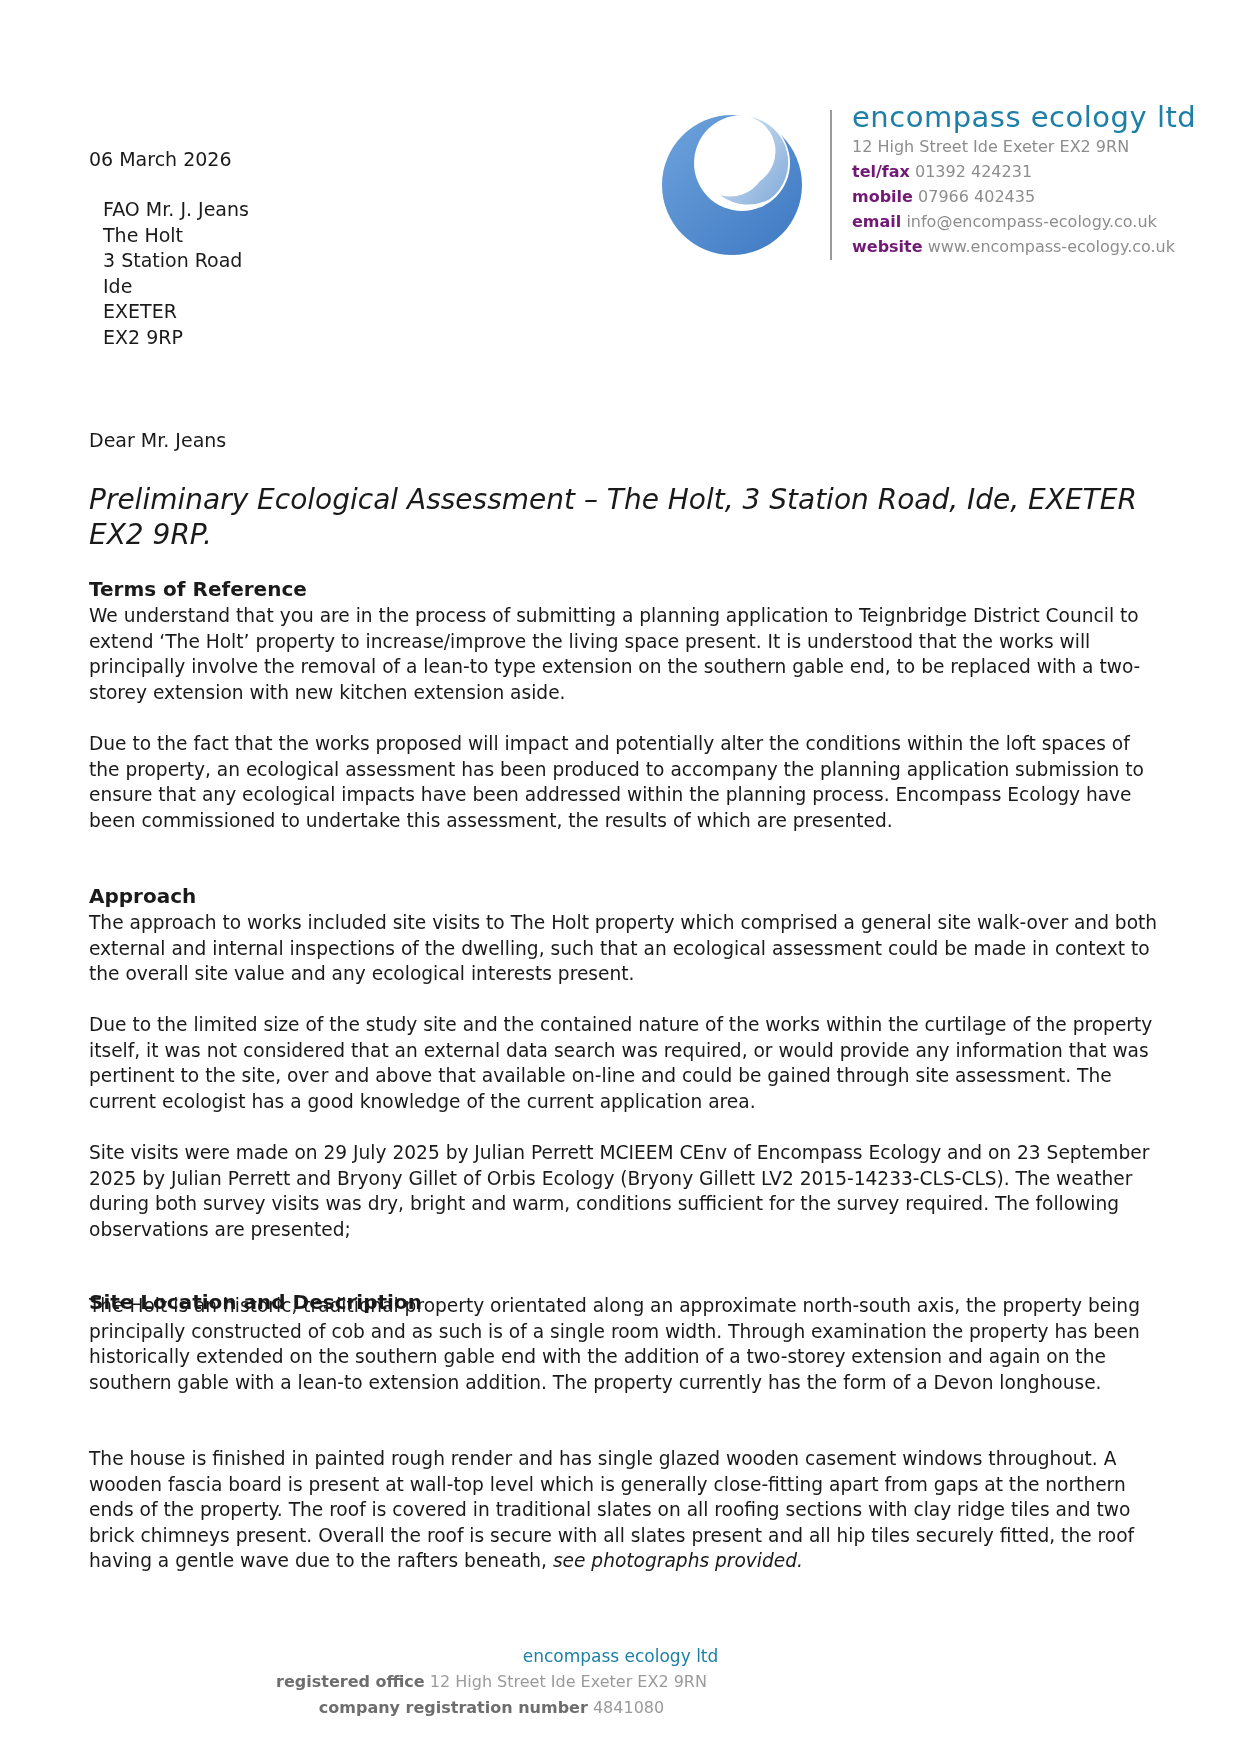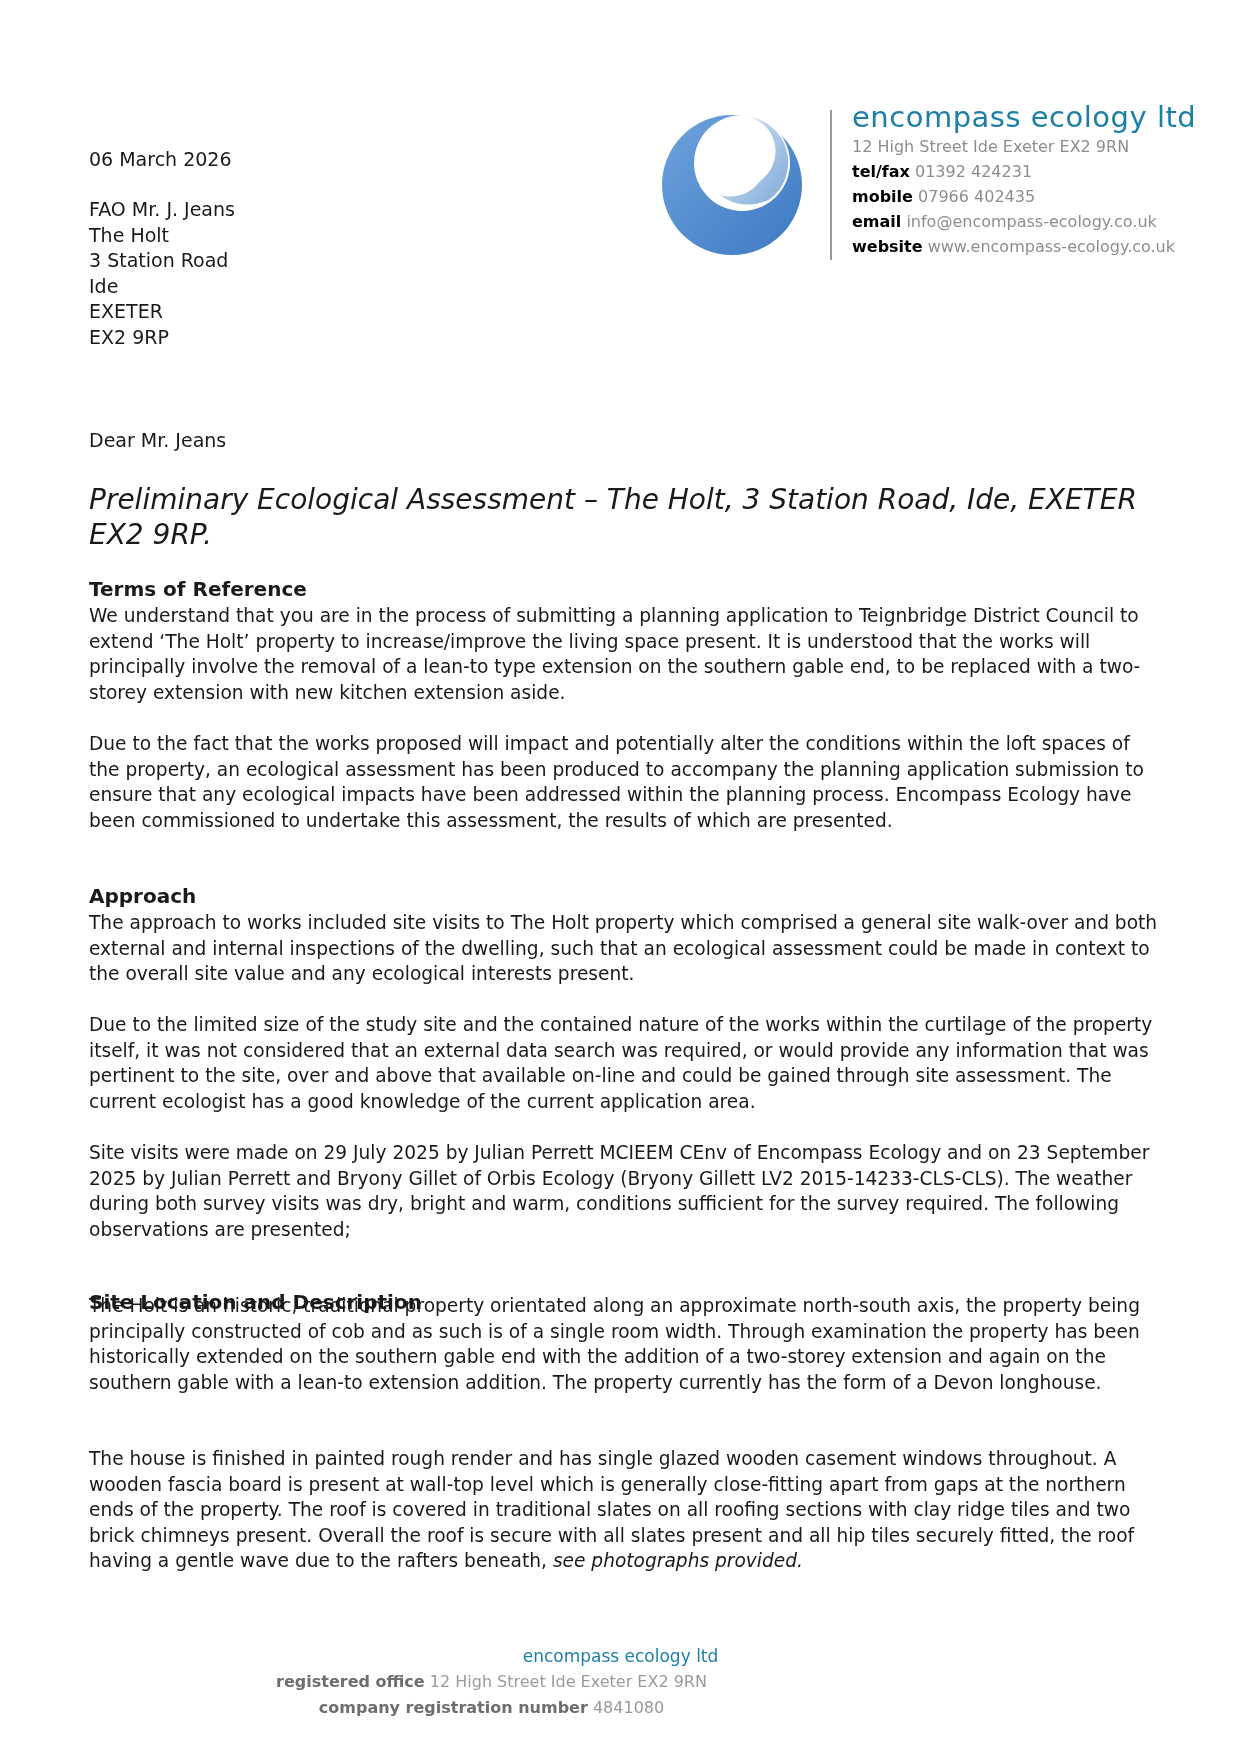--- a/index.html
+++ b/index.html
@@ -6,25 +6,25 @@
   body { width:1241px; height:1754px; position:relative; overflow:hidden;
          font-family:"DejaVu Sans", "Liberation Sans", sans-serif; color:#1a1a1a; }
   .abs { position:absolute; }
 
   
   .logo { left:660px; top:107px; width:146px; height:150px; }
   .letterhead-divider { left:830px; top:110px; width:2px; height:150px; background:#9a9a9a; }
   .company-name { left:852px; top:100px; font-size:29px; color:#1d7fa6; letter-spacing:0.5px; white-space:nowrap;
                   font-family:"DejaVu Sans", sans-serif; }
   .contact-line { left:852px; font-size:16px; color:#8d8d8d; white-space:nowrap; }
-  .contact-line b { color:#000000; font-weight:bold; }
+  .contact-line b { color:#701a75; font-weight:bold; }
 
   
   .addr { left:89px; font-size:19px; line-height:25.5px; color:#1a1a1a; }
-  .addr div { white-space:nowrap; }
+  .addr div { white-space:nowrap;margin-left:14px; }
 
   .salutation { left:89px; top:429px; font-size:19px; white-space:nowrap; }
 
   .title { left:89px; top:482px; width:1080px; font-size:28px; line-height:35px; font-weight:normal; color:#1a1a1a;font-style:italic; }
 
   .section-heading { left:89px; font-size:20px; font-weight:bold; white-space:nowrap; }
   .para { left:89px; width:1070px; font-size:18.6px; line-height:25.5px; color:#1a1a1a; text-align:left; }
   .para i { font-style:italic; }
 
   

